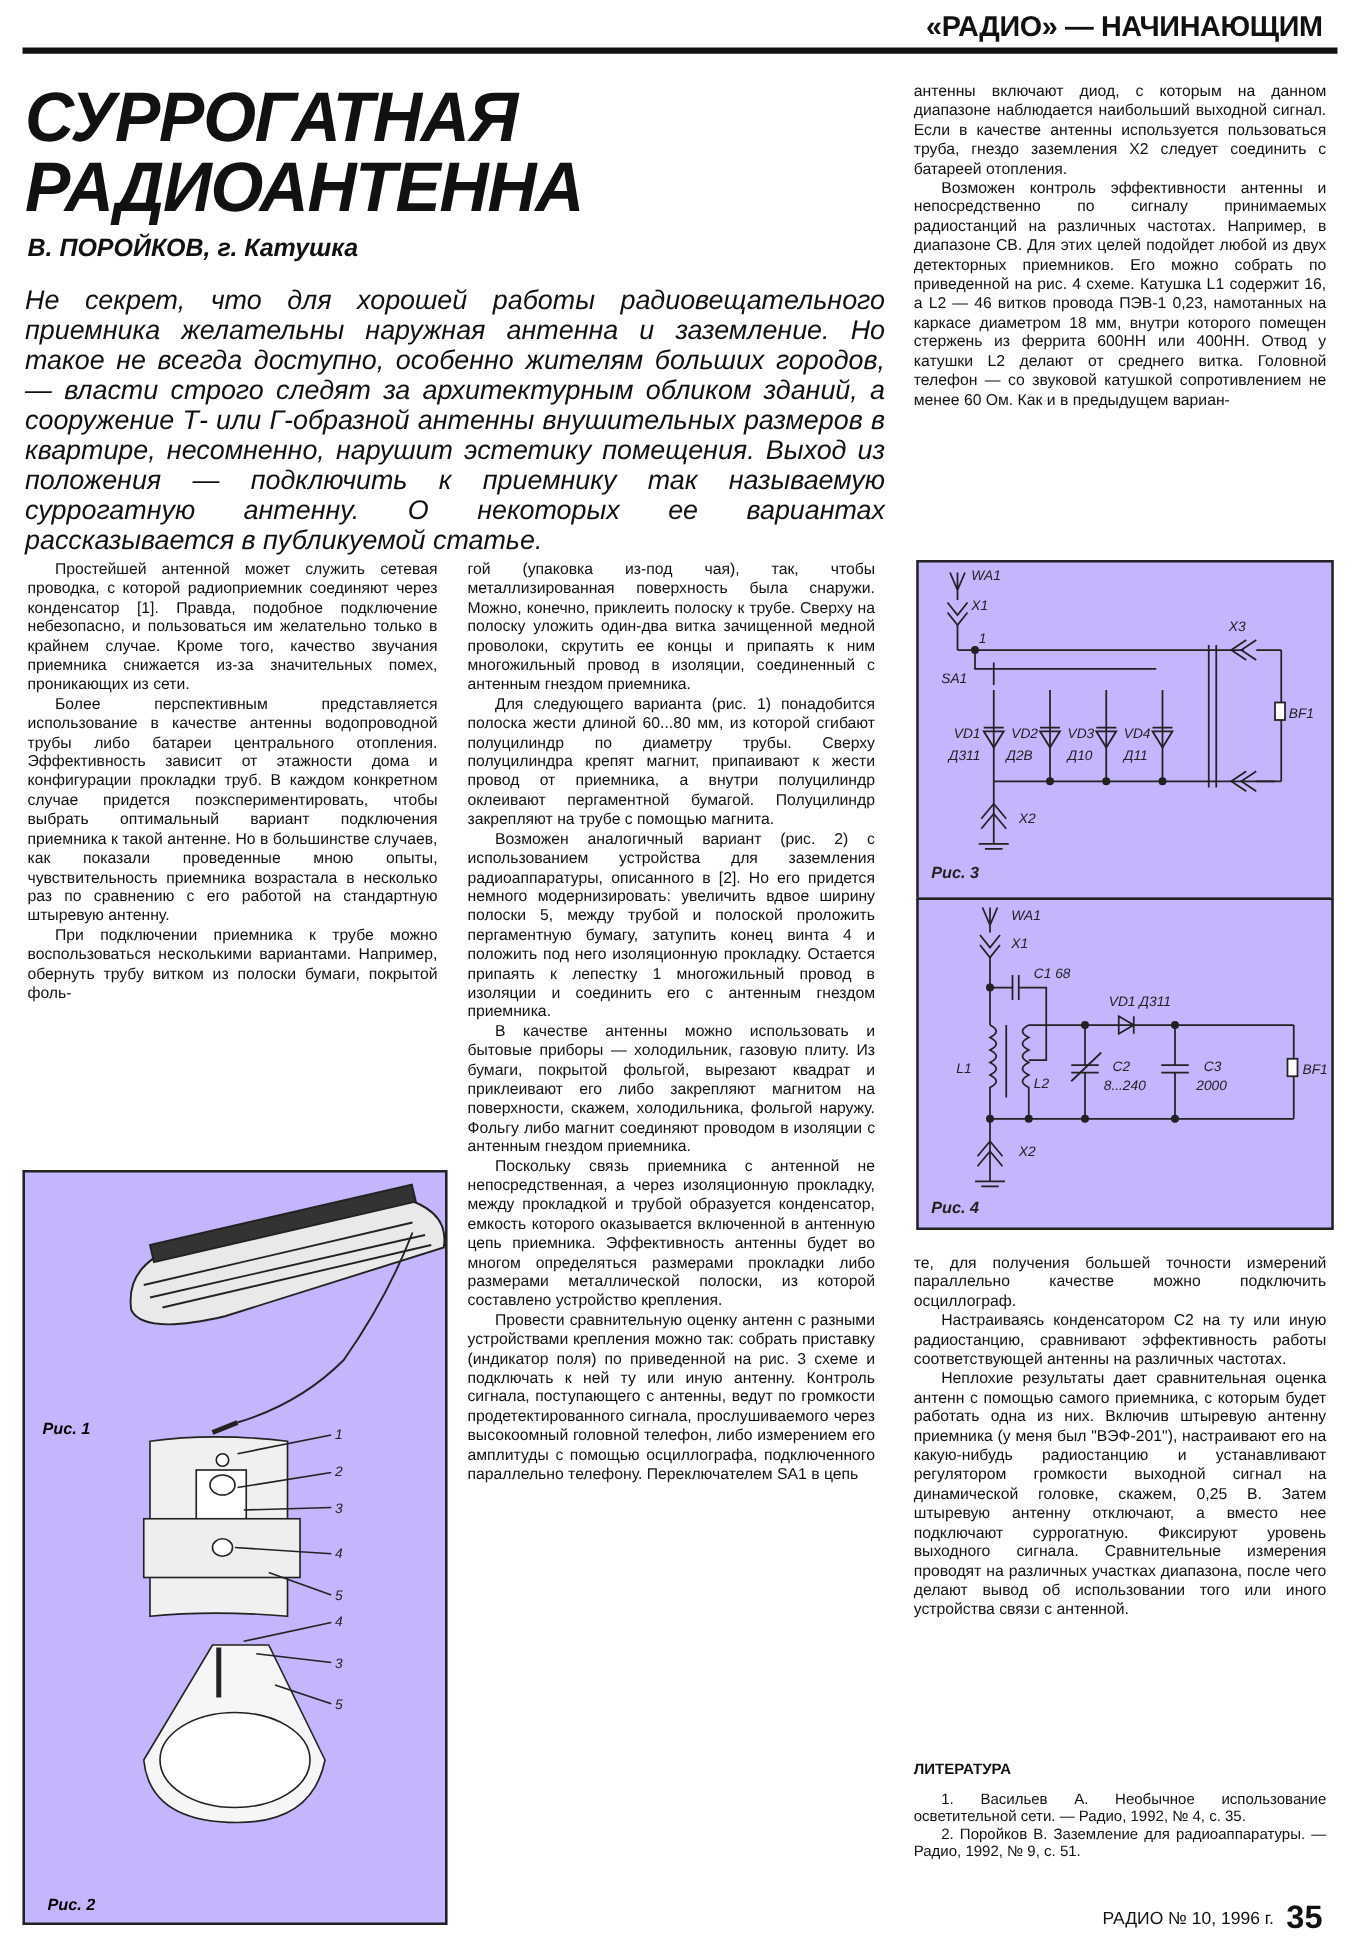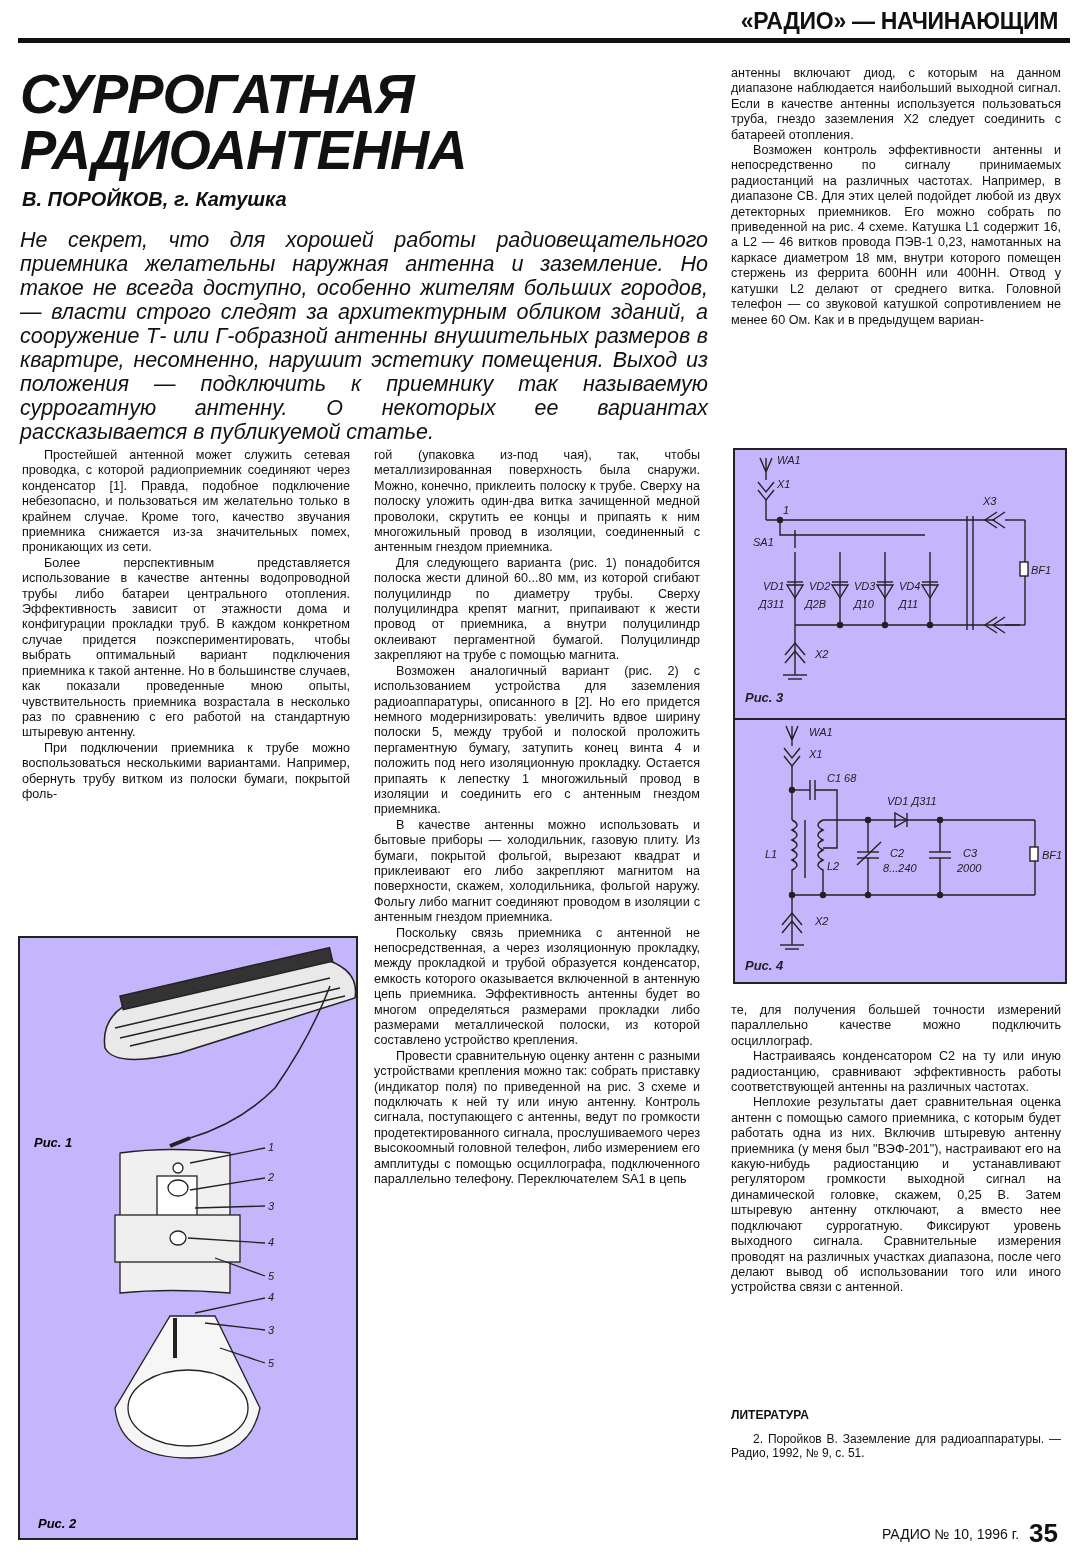--- a/index.html
+++ b/index.html
@@ -224,18 +224,19 @@
 </div>
 
 <div class="abs col c3bot">
   <p style="text-indent:0">те, для получения большей точности измерений параллельно качестве можно подключить осциллограф.</p>
   <p>Настраиваясь конденсатором С2 на ту или иную радиостанцию, сравнивают эффективность работы соответствующей антенны на различных частотах.</p>
   <p>Неплохие результаты дает сравнительная оценка антенн с помощью самого приемника, с которым будет работать одна из них. Включив штыревую антенну приемника (у меня был "ВЭФ-201"), настраивают его на какую-нибудь радиостанцию и устанавливают регулятором громкости выходной сигнал на динамической головке, скажем, 0,25 В. Затем штыревую антенну отключают, а вместо нее подключают суррогатную. Фиксируют уровень выходного сигнала. Сравнительные измерения проводят на различных участках диапазона, после чего делают вывод об использовании того или иного устройства связи с антенной.</p>
 </div>
 
 <div class="abs lit-title">ЛИТЕРАТУРА</div>
 <div class="abs lit">
+  <p>1. Васильев А. Необычное использование осветительной сети. — Радио, 1992, № 4, с. 35.</p>
   <p>2. Поройков В. Заземление для радиоаппаратуры. — Радио, 1992, № 9, с. 51.</p>
 </div>
 
 <div class="abs footer">
   <span>РАДИО № 10, 1996 г.</span><span class="pg">35</span>
 </div>
 
 </body></html>

